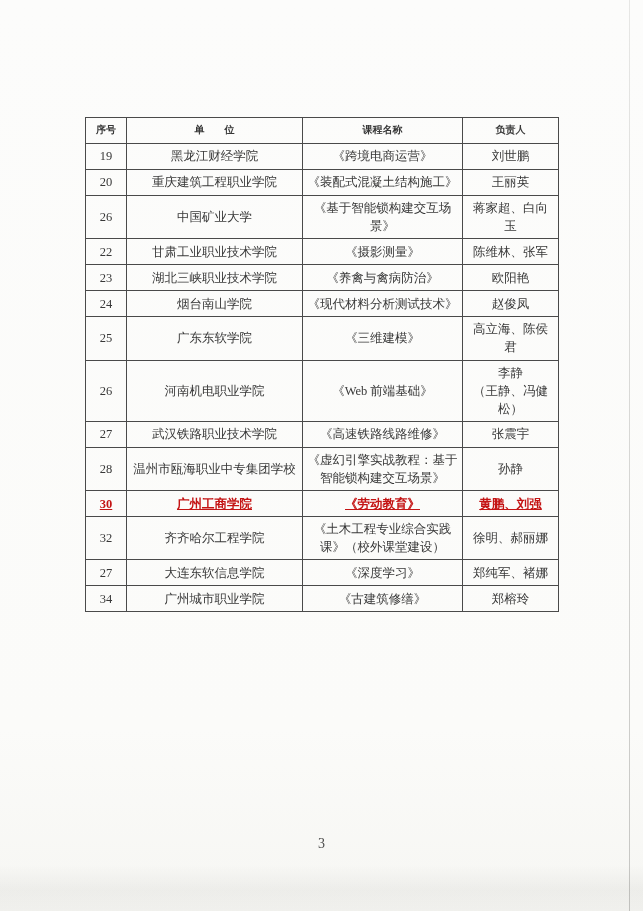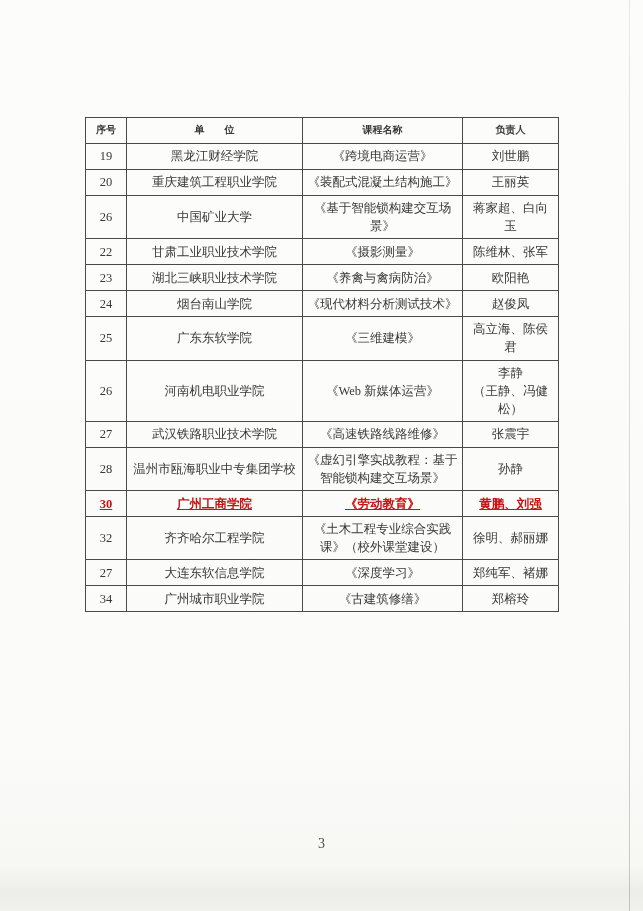--- a/index.html
+++ b/index.html
@@ -101,21 +101,21 @@
   </tr>
           <tr>
     <td class="cell-no">25</td>
     <td class="cell-unit">广东东软学院</td>
     <td class="cell-course">《三维建模》</td>
     <td class="cell-leader">高立海、陈侯君</td>
   </tr>
           <tr>
     <td class="cell-no">26</td>
     <td class="cell-unit">河南机电职业学院</td>
-    <td class="cell-course">《Web 新媒体运营》</td>
+    <td class="cell-course">《Web 前端基础》</td>
     <td class="cell-leader">李静
 （王静、冯健松）</td>
   </tr>
           <tr>
     <td class="cell-no">27</td>
     <td class="cell-unit">武汉铁路职业技术学院</td>
     <td class="cell-course">《高速铁路线路维修》</td>
     <td class="cell-leader">张震宇</td>
   </tr>
           <tr>

